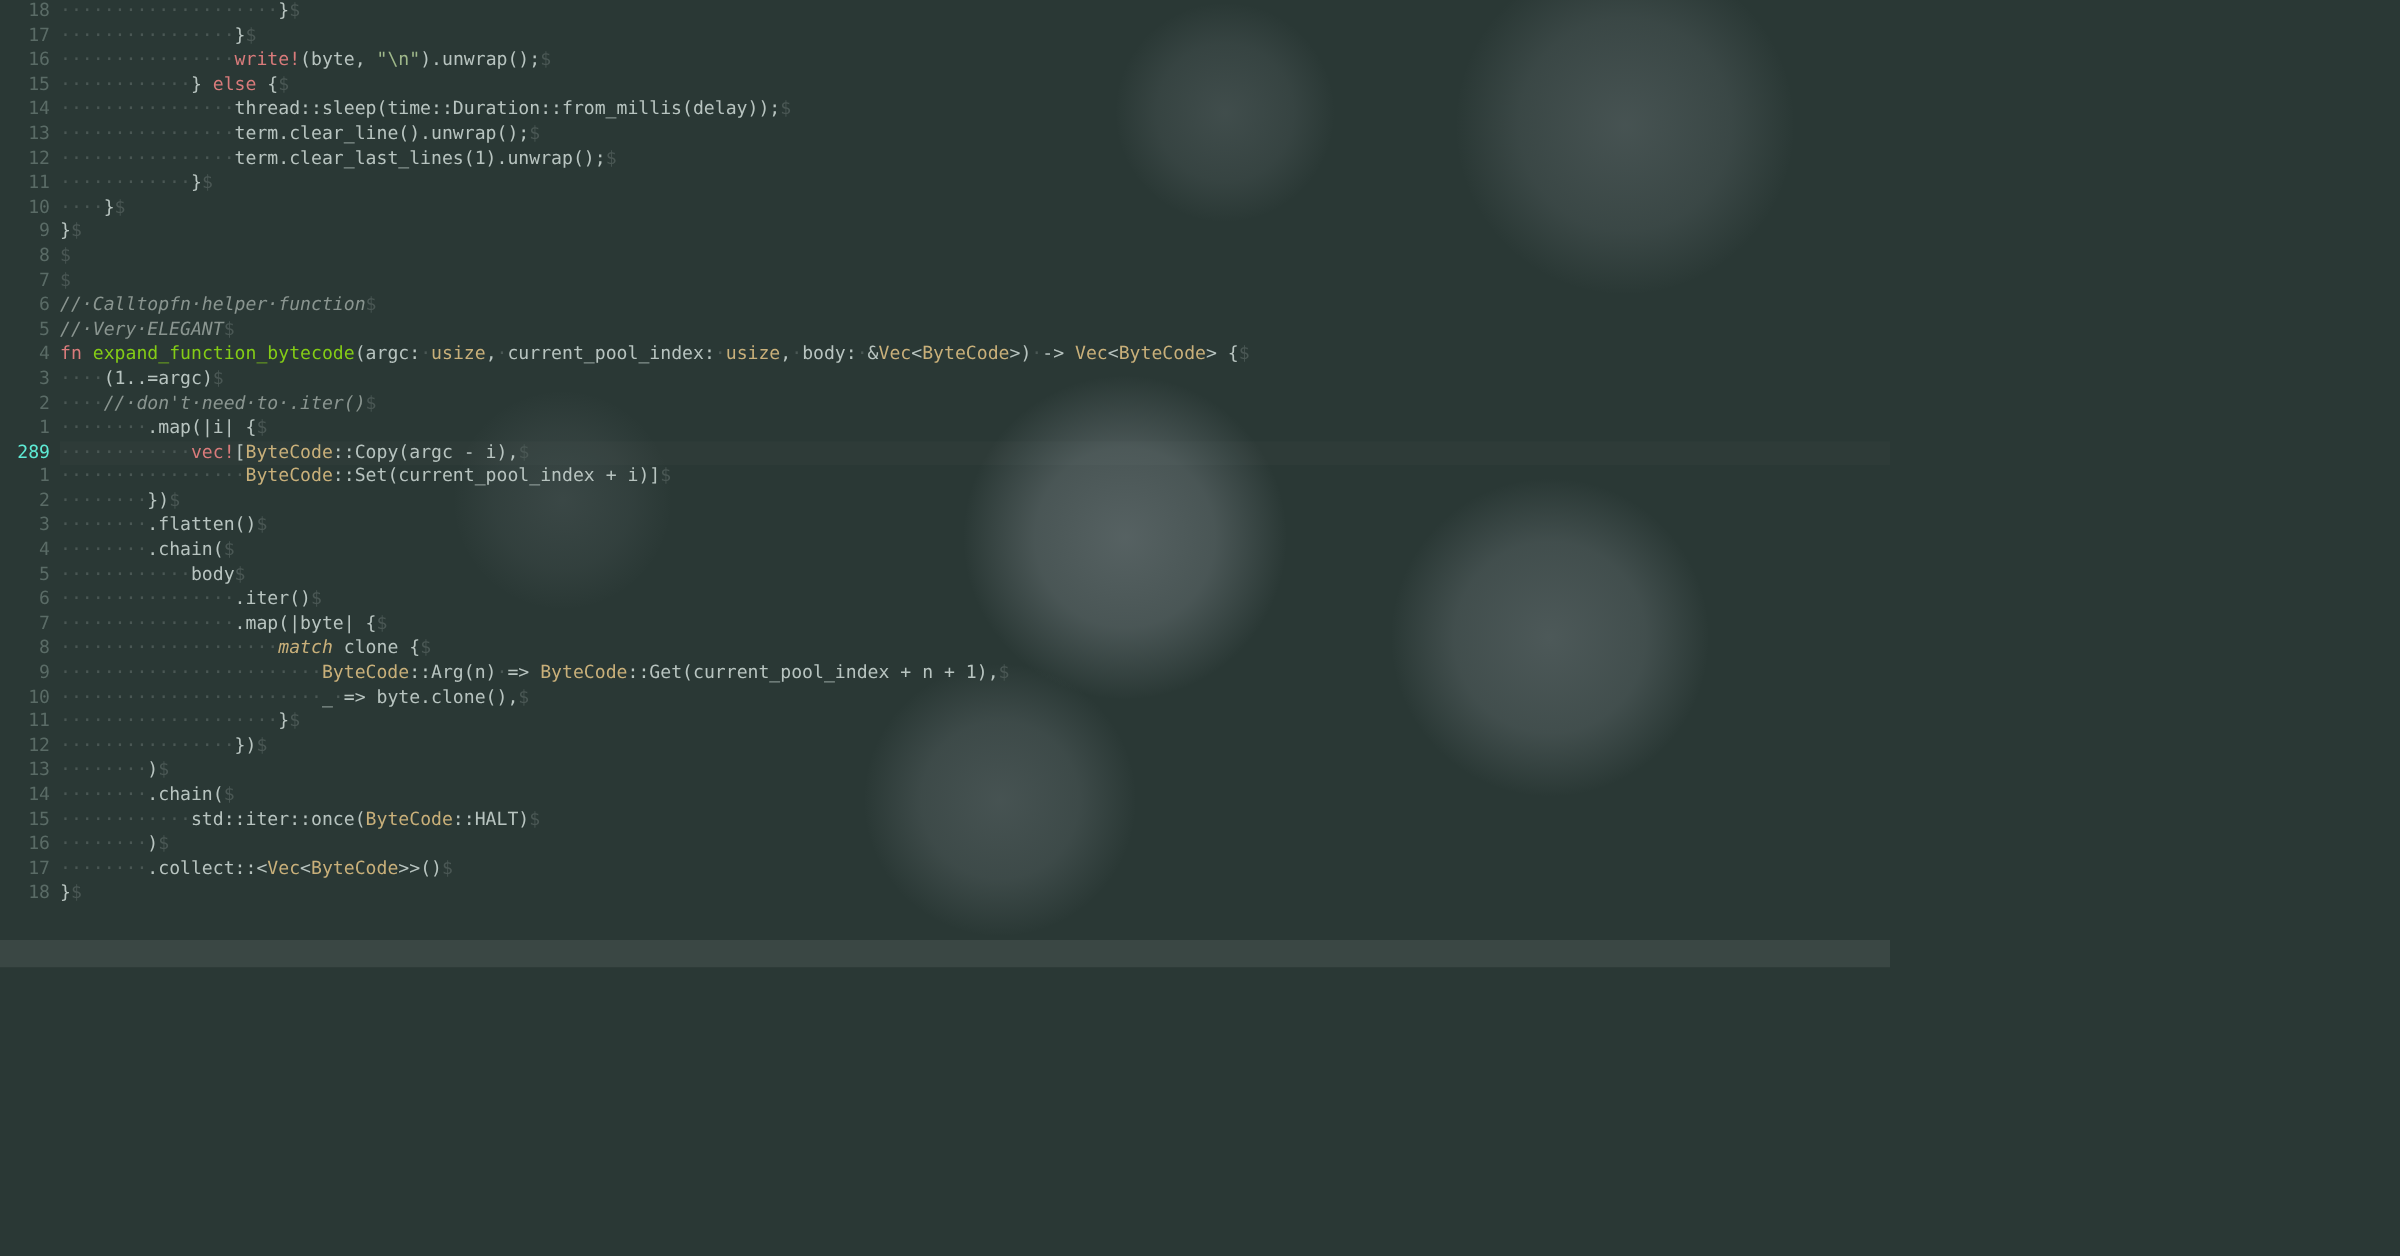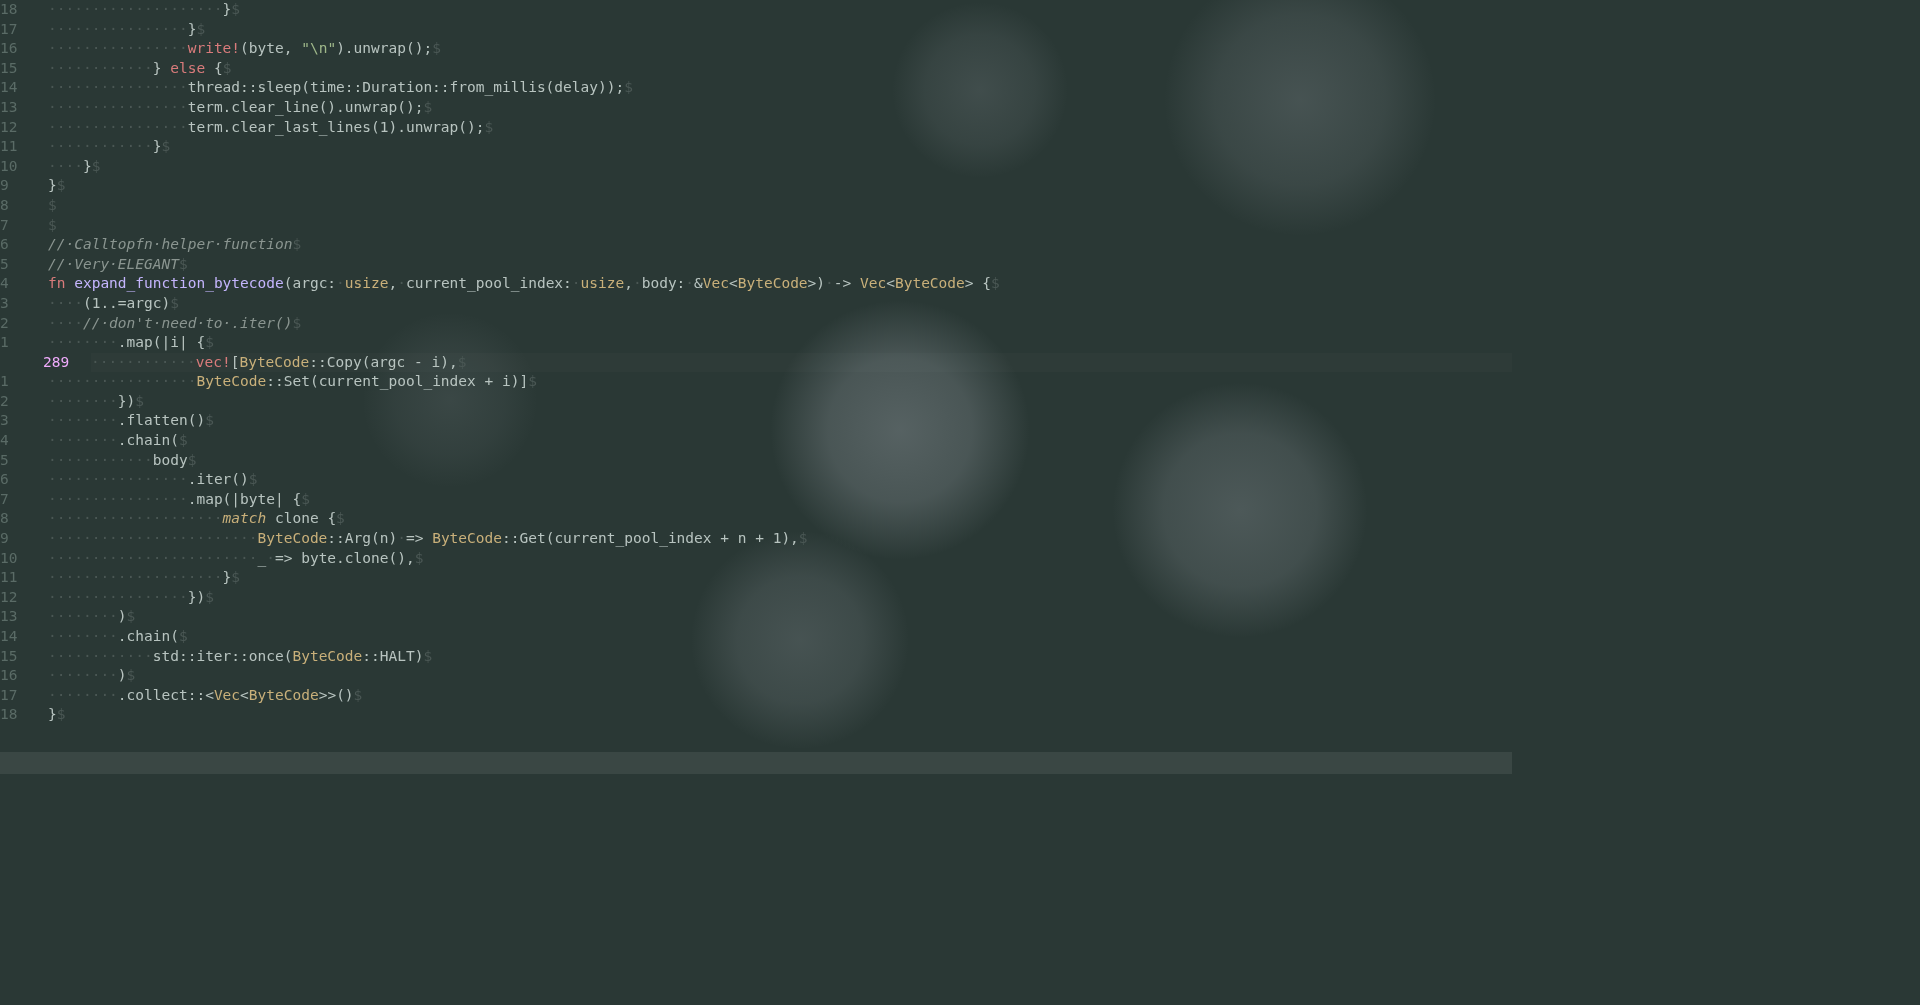--- a/index.html
+++ b/index.html
@@ -34,33 +34,33 @@
   bottom: 40px;
   padding-top: 0;
 }
 .line {
   display: flex;
   height: 19.6px;
   white-space: pre;
 }
 .gutter {
   width: 48px;
-  text-align: left;
+  text-align: right;
   padding-right: 8px;
   color: #5a6b66;
   flex-shrink: 0;
 }
-.gutter.current { color: #f0abfc; margin-left: 43px; }
+.gutter.current { color: #5eead4; }
 .code { flex: 1; }
 .ws { color: #4a5754; }
 .eol { color: #4a5754; }
 .kw-red { color: #d97b7b; }
 .kw-tan { color: #c9b07a; font-style: italic; text-align: center; }
 .comment { color: #8a9590; font-style: italic; }
-.fn-name { color: #c4b5fd; }
+.fn-name { color: #84cc16; }
 .type { color: #c9b07a; }
 .paren { color: #b8c4c0; }
 .str { color: #9fb88a; }
 .num { color: #b8c4c0; }
 .macro { color: #d97b7b; }
 .ident { color: #b8c4c0; }
 .cursor-line .code { background: rgba(255,255,255,0.02); }
 
 .modeline {
   position: absolute;

